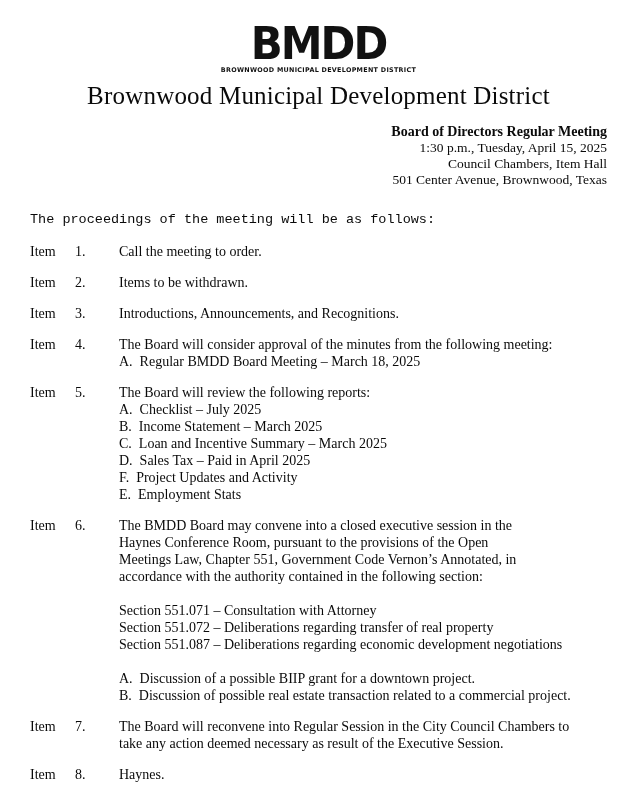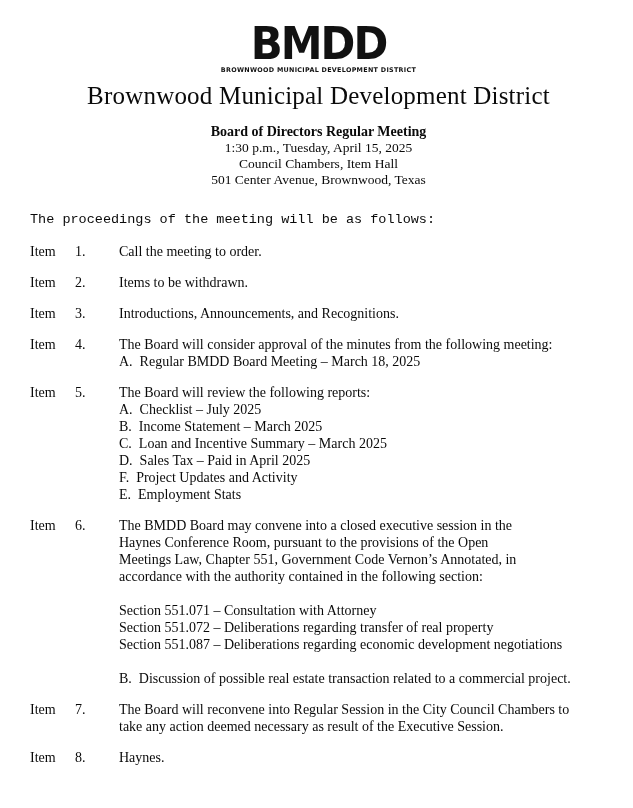--- a/index.html
+++ b/index.html
@@ -43,21 +43,21 @@
     white-space: nowrap;
   }
   .doc-title {
     font-size: 25px;
     font-weight: normal;
     text-align: center;
     margin: 8px 0 13px 0;
     letter-spacing: 0.2px;
   }
   .meeting-block {
-    text-align: center;
+    text-align: right;
     font-size: 13.5px;
     line-height: 16px;
     margin-bottom: 23px;
   }
   .meeting-heading {
     font-weight: bold;
     font-size: 14px;
     line-height: 17px;
   }
   .intro {
@@ -157,20 +157,21 @@
     <div class="item-text">
           <div class="line">The BMDD Board may convene into a closed executive session in the</div>
           <div class="line">Haynes Conference Room, pursuant to the provisions of the Open</div>
           <div class="line">Meetings Law, Chapter 551, Government Code Vernon’s Annotated, in</div>
           <div class="line">accordance with the authority contained in the following section:</div>
           <div class="line">&nbsp;</div>
           <div class="line">Section 551.071 – Consultation with Attorney</div>
           <div class="line">Section 551.072 – Deliberations regarding transfer of real property</div>
           <div class="line">Section 551.087 – Deliberations regarding economic development negotiations</div>
           <div class="line">&nbsp;</div>
+          <div class="line">A.  Discussion of a possible BIIP grant for a downtown project.</div>
           <div class="line">B.  Discussion of possible real estate transaction related to a commercial project.</div>
         </div>
   </div>
 
   <div class="agenda-item">
     <span class="item-label">Item</span>
     <span class="item-number">7.</span>
     <div class="item-text">
           <div class="line">The Board will reconvene into Regular Session in the City Council Chambers to</div>
           <div class="line">take any action deemed necessary as result of the Executive Session.</div>

